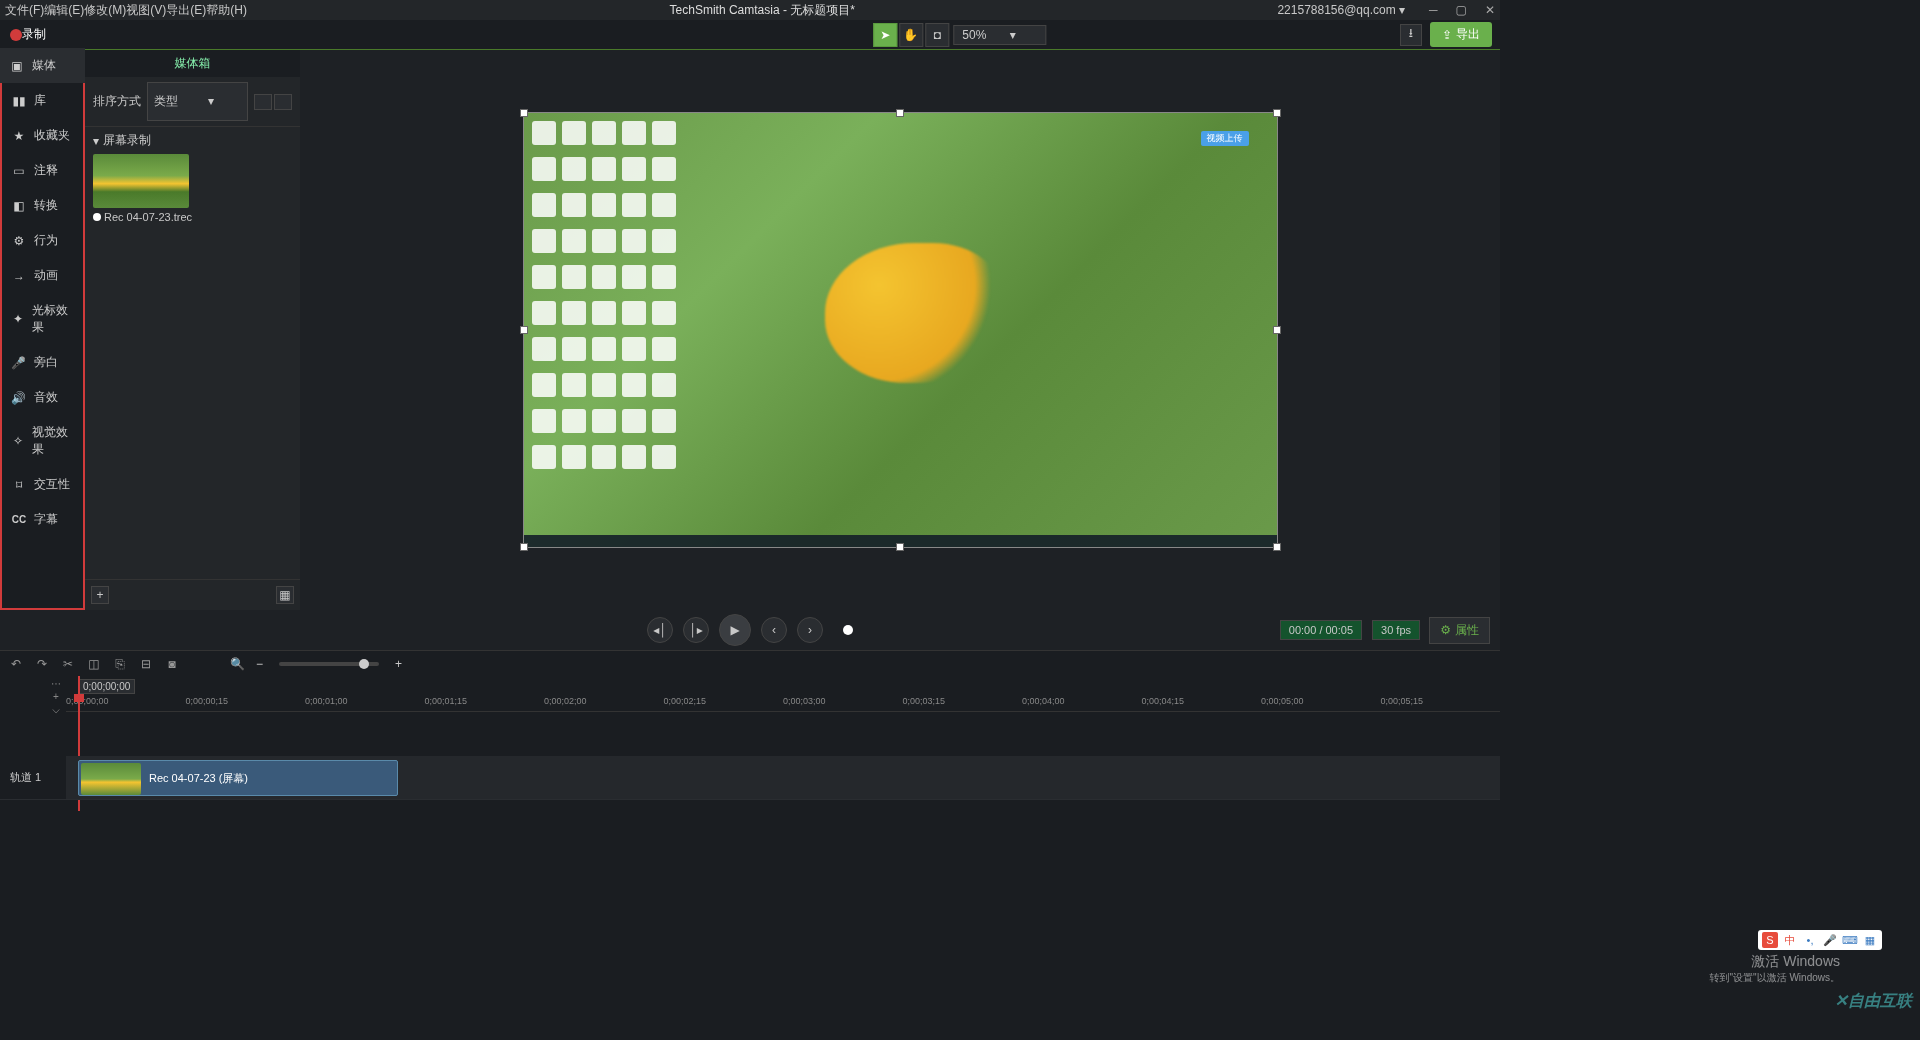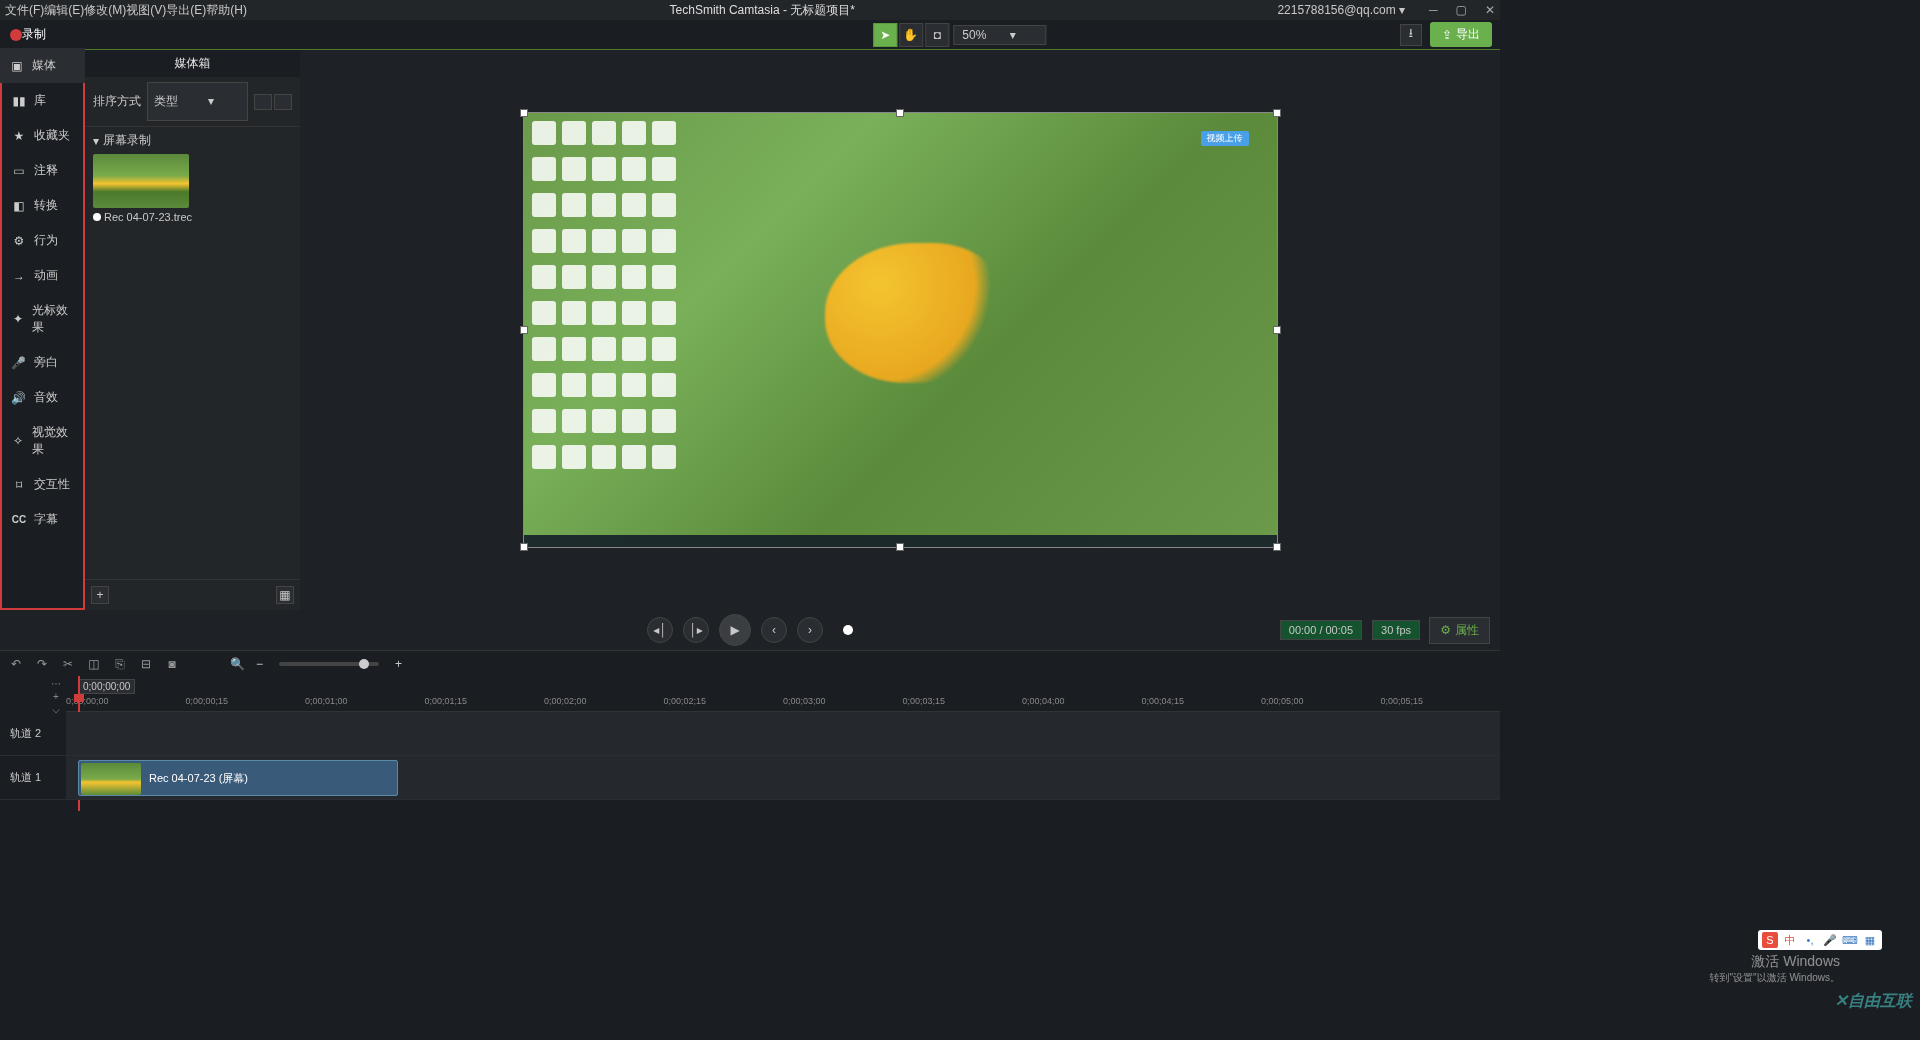--- a/index.html
+++ b/index.html
@@ -24,21 +24,21 @@
 .dl-btn { width: 22px; height: 22px; background: #2a2d31; border: 1px solid #444; display:flex; align-items:center; justify-content:center;}
 
 .main { display: flex; height: 560px; }
 .sidebar { width: 85px; background: #1a1d21; border: 2px solid #d13b3b; border-top: none; position:relative; }
 .sidebar-item { display: flex; align-items: center; gap: 8px; padding: 9px 10px; cursor: pointer; color: #ccc; position:relative;}
 .sidebar-item.active { background: #2a2d31; }
 .sidebar-item.first { margin-top: -2px; border-top: none; }
 .sidebar-icon { width: 14px; height: 14px; display: inline-flex; align-items: center; justify-content: center; }
 
 .panel { width: 215px; background: #232629; display: flex; flex-direction: column; }
-.panel-header { text-align: center; padding: 5px; color: #e5e5e5; background: #1a1d21; }
+.panel-header { text-align: center; padding: 5px; color: #86efac; background: #1a1d21; }
 .panel-sort { display: flex; align-items: center; padding: 5px 8px; gap: 6px; border-bottom: 1px solid #333; }
 .sort-select { flex: 1; background: #2a2d31; border: 1px solid #444; color: #ccc; padding: 10px 6px; }
 .view-btns { display: flex; gap: 2px; }
 .view-btn { width: 18px; height: 16px; background: #2a2d31; border: 1px solid #444; }
 .panel-group { padding: 5px 8px; display: flex; align-items: center; gap: 4px; color: #ccc; }
 .media-item { padding: 0 8px; }
 .media-thumb { width: 96px; height: 54px; background: linear-gradient(to bottom, #5a8a3a 0%, #7aaa4a 40%, #f4c430 55%, #4a7a2a 70%, #5a8a3a 100%); border-radius: 2px; }
 .media-label { font-size: 11px; padding: 3px 0; display: flex; align-items: center; gap: 3px; }
 .panel-footer { margin-top: auto; display: flex; justify-content: space-between; padding: 6px; border-top: 1px solid #333; }
 
@@ -329,24 +329,20 @@
       <span class="tick" style="left: 597.5px;">0;00;02;15</span>
       <span class="tick" style="left: 717px;">0;00;03;00</span>
       <span class="tick" style="left: 836.5px;">0;00;03;15</span>
       <span class="tick" style="left: 956px;">0;00;04;00</span>
       <span class="tick" style="left: 1075.5px;">0;00;04;15</span>
       <span class="tick" style="left: 1195px;">0;00;05;00</span>
       <span class="tick" style="left: 1314.5px;">0;00;05;15</span>
       <span class="tick" style="left: 1434px;">0;00;06;0</span>
     </div>
   <div class="playhead"></div>
-  <div class="tl-track" style="top:36px">
-    <div class="track-label">轨道 2</div>
-    <div class="track-content"></div>
-  </div>
   <div class="tl-track" style="top:80px">
     <div class="track-label">轨道 1</div>
     <div class="track-content">
       <div class="clip">
         <div class="clip-thumb"></div>
         <span>Rec 04-07-23 (屏幕)</span>
       </div>
     </div>
   </div>
 </div>

